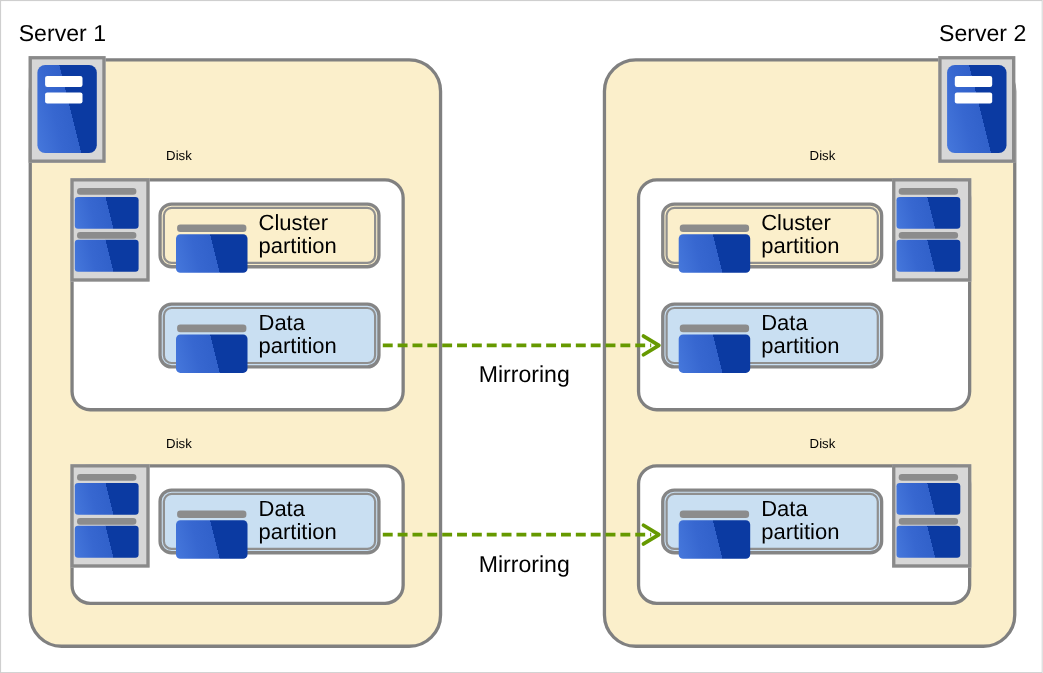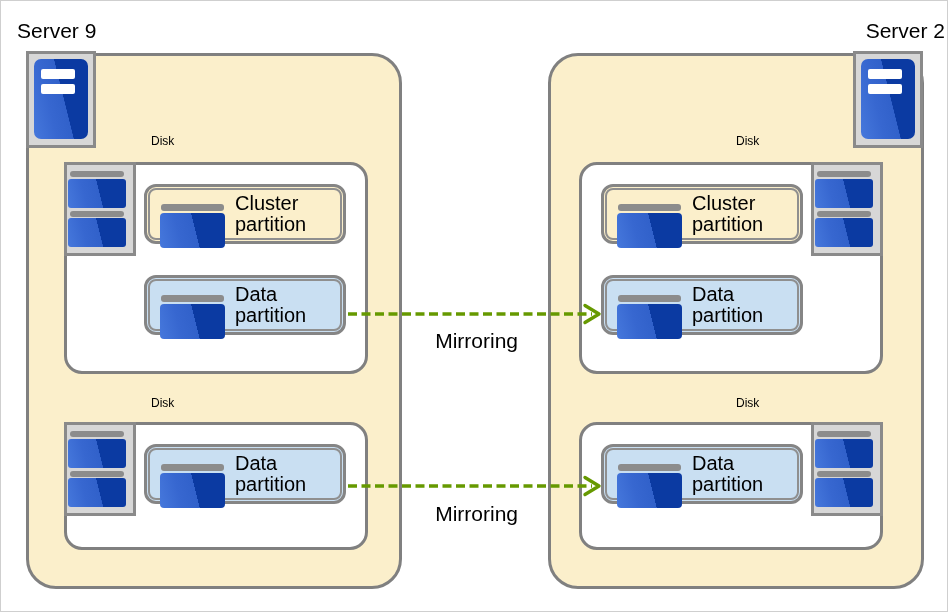--- a/index.html
+++ b/index.html
@@ -68,22 +68,22 @@
   }
   
   #arrow-layer{position:absolute;left:0;top:0;width:948px;height:612px;pointer-events:none;}
   .mirror-label{font-size:21px;line-height:22px;width:100px;text-align:right;}
 </style>
 </head>
 <body>
 
 <div id="canvas">
 
-  <div class="abs server-label" style="left:16px;top:19px;">Server 9</div>
-  <div class="abs server-label" style="right:2px;top:19px;text-align:right;">Server 2</div>
+  <div class="abs server-label" style="left:16px;top:19px;">Server 1</div>
+  <div class="abs server-label" style="right:14px;top:19px;text-align:right;">Server 2</div>
 
   <div class="panel" style="left:25px;top:52px;"></div>
 
   <div class="server-icon" style="left:25px;top:50px;">
     <div class="tower">
       <div class="tower-bar b1"></div>
       <div class="tower-bar b2"></div>
     </div>
   </div>
 

